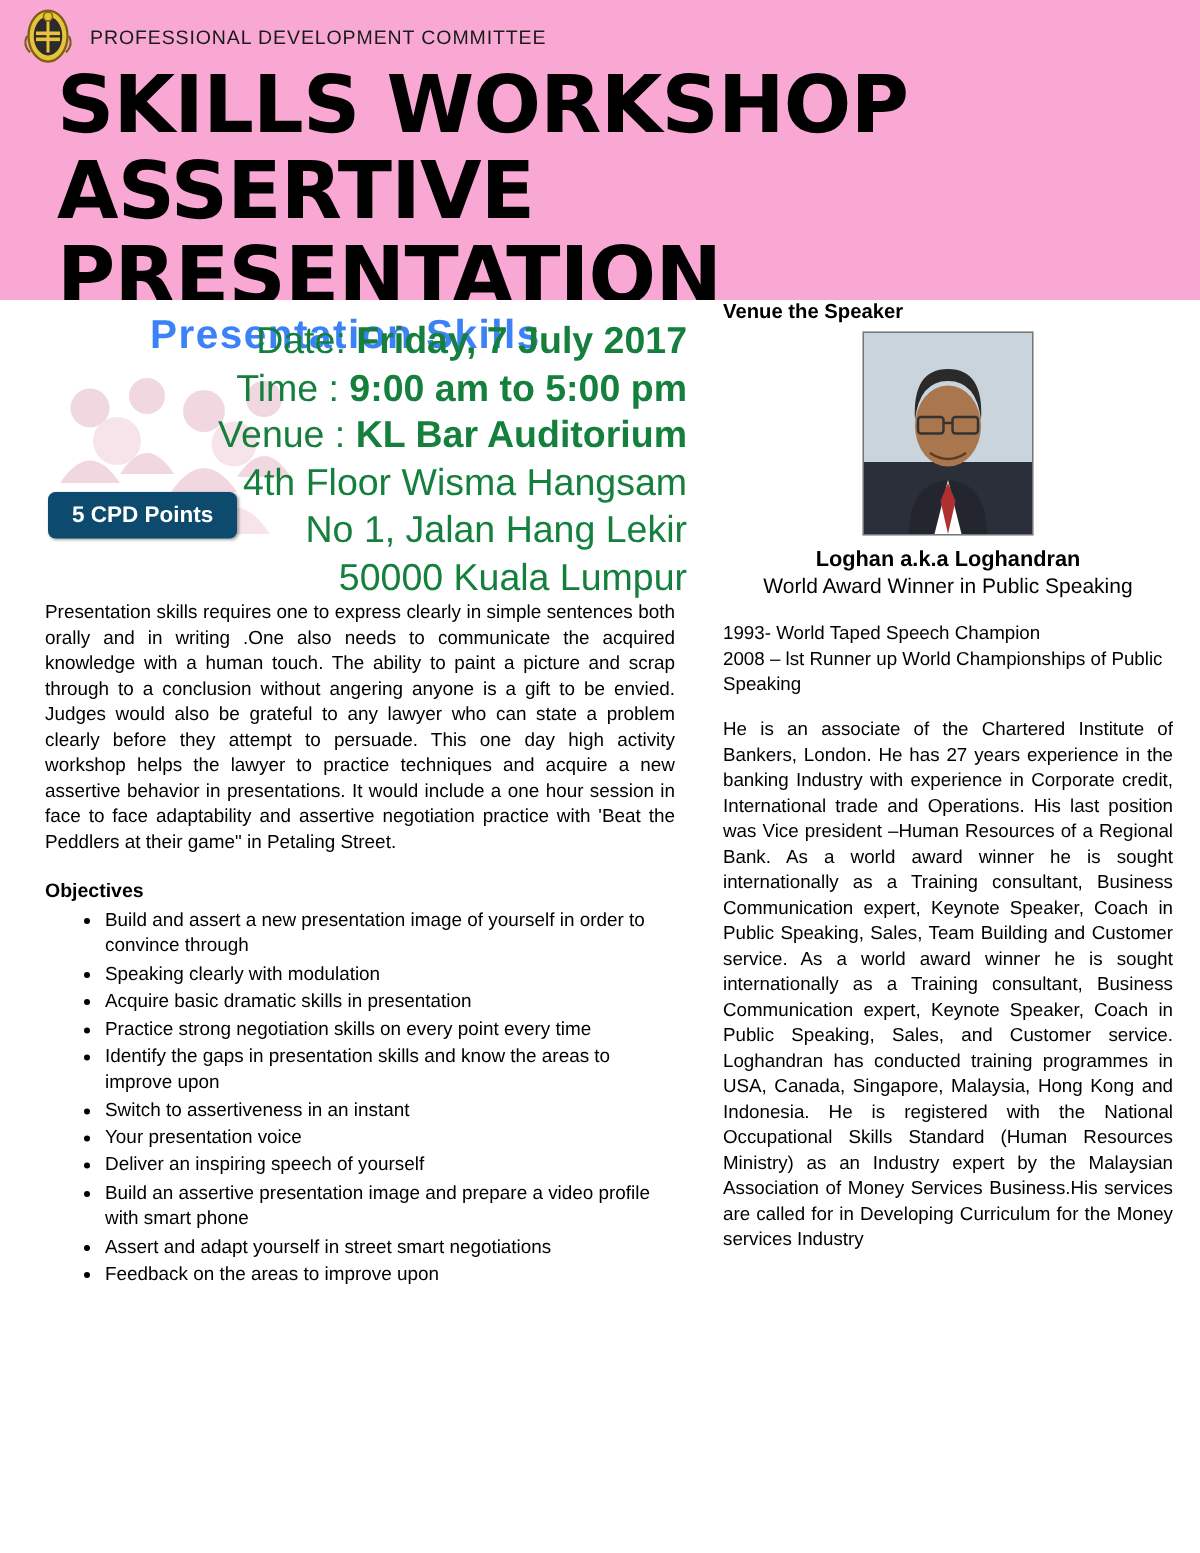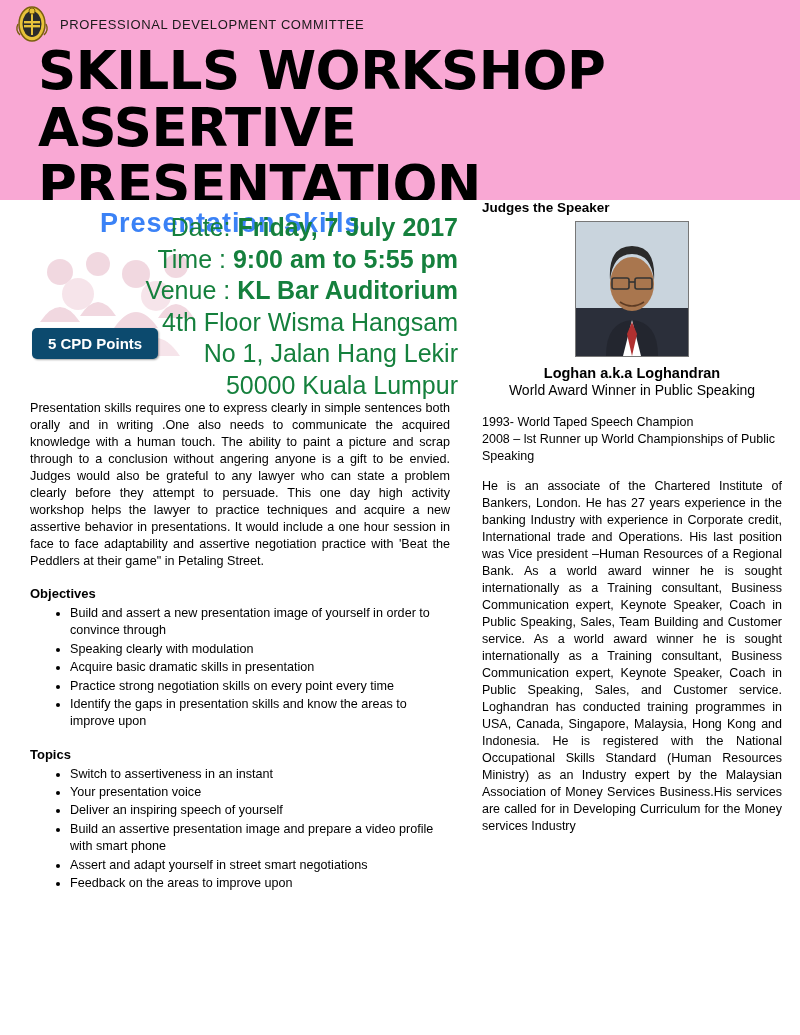--- a/index.html
+++ b/index.html
@@ -247,35 +247,35 @@
       </svg>
     </div>
 
     <div class="details">
       <div>
         <span class="lbl">Date:</span>
         <span class="val">Friday, 7 July 2017</span>
       </div>
       <div>
         <span class="lbl">Time :</span>
-        <span class="val">9:00 am to 5:55 pm</span>
+        <span class="val">9:00 am to 5:00 pm</span>
       </div>
       <div>
         <span class="lbl">Venue :</span>
         <span class="val">KL Bar Auditorium</span>
       </div>
       <div>4th Floor Wisma Hangsam</div>
       <div>No 1, Jalan Hang Lekir</div>
       <div>50000 Kuala Lumpur</div>
     </div>
 
     <div class="cpd-badge">5 CPD Points</div>
 
     <div class="speaker">
-      <div class="speaker-heading">Judges the Speaker</div>
+      <div class="speaker-heading">Venue the Speaker</div>
       <div class="photo-wrap">
         <div class="photo">
           <svg width="112" height="134" viewBox="0 0 112 134">
             <rect width="112" height="134" fill="#c9d4dd"></rect>
             <rect y="86" width="112" height="48" fill="#2b2f3a"></rect>
             <path d="M30 134 q0 -34 26 -36 q26 2 26 36 z" fill="#23262f"></path>
             <path d="M56 98 l-9 36 h18 z" fill="#ffffff"></path>
             <path d="M56 100 l-5 12 l5 22 l5 -22 z" fill="#b03030"></path>
             <ellipse cx="56" cy="62" rx="22" ry="27" fill="#a9764e"></ellipse>
             <path d="M34 58 q3 -26 22 -26 q19 0 22 26 q2 -34 -22 -34 q-24 0 -22 34 z" fill="#2a2a2a"></path>
@@ -298,21 +298,20 @@
 
       <div class="sec-head">Objectives</div>
       <ul class="bullets">
         <li>Build and assert a new presentation image of yourself in order to convince through</li>
         <li>Speaking clearly with modulation</li>
         <li>Acquire basic dramatic skills in presentation</li>
         <li>Practice strong negotiation skills on every point every time</li>
         <li>Identify the gaps in presentation skills and know the areas to improve upon</li>
       </ul>
 
-      <div class="sec-head">Topics</div>
       <ul class="bullets">
         <li>Switch to assertiveness in an instant</li>
         <li>Your presentation voice</li>
         <li>Deliver an inspiring speech of yourself</li>
         <li>Build an assertive presentation image and prepare a video profile with smart phone</li>
         <li>Assert and adapt yourself in street smart negotiations</li>
         <li>Feedback on the areas to improve upon</li>
       </ul>
     </div>
 

